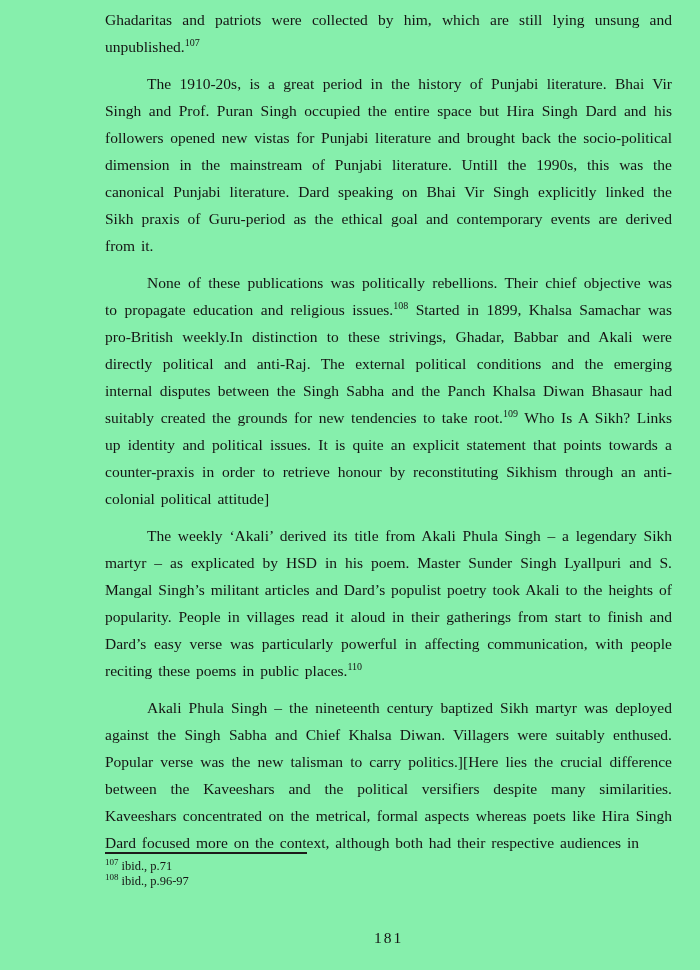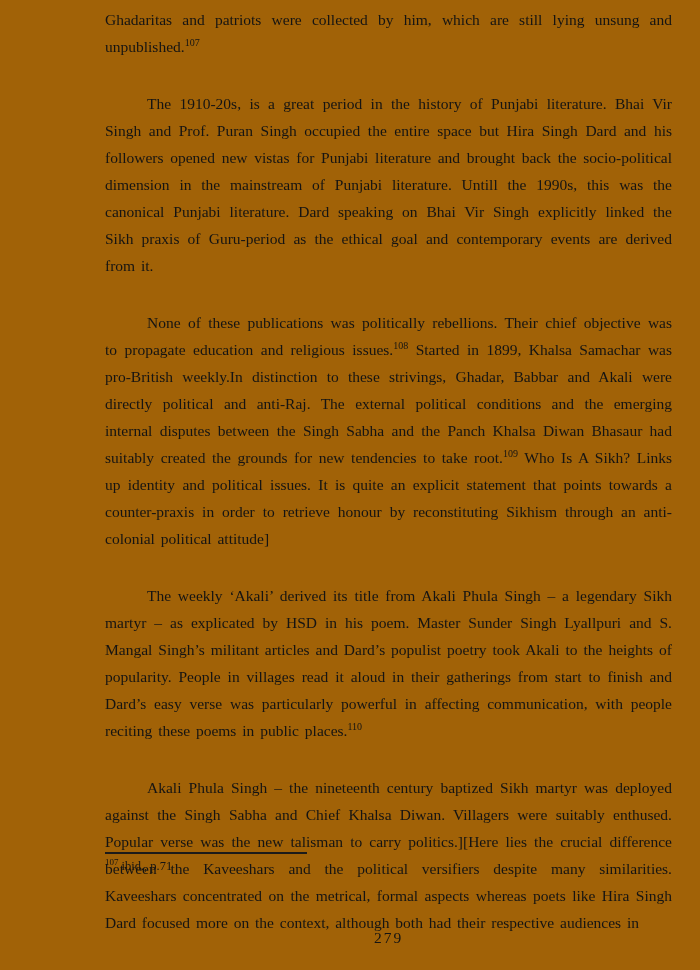--- a/index.html
+++ b/index.html
@@ -5,40 +5,40 @@
   html, body {
     margin: 0;
     padding: 0;
     background: #e8e8e6;
   }
   .scan-page {
     position: relative;
     width: 700px;
     height: 970px;
     margin: 0 auto;
-    background: #a16207;
+    background: #86efac;
     color: #151413;
     font-family: "Liberation Serif", "DejaVu Serif", serif;
     overflow: hidden;
     box-sizing: border-box;
   }
   .text-block {
     position: absolute;
     top: 6px;
     left: 105px;
     width: 567px;
   }
   .para {
     margin: 0;
     font-size: 15.5px;
     line-height: 27px;
     text-align: justify;
     word-spacing: 2px;
   }
-  .para + .para { margin-top: 30px; }
+  .para + .para { margin-top: 10px; }
   .para.indent { text-indent: 42px; }
   .para sup {
     font-size: 10px;
     line-height: 0;
     vertical-align: super;
     letter-spacing: 0;
   }
   .footnote-block {
     position: absolute;
     left: 105px;
@@ -82,18 +82,19 @@
       <p class="para indent">The 1910-20s, is a great period in the history of Punjabi literature. Bhai Vir Singh and Prof. Puran Singh occupied the entire space but Hira Singh Dard and his followers opened new vistas for Punjabi literature and brought back the socio-political dimension in the mainstream of Punjabi literature. Untill the 1990s, this was the canonical Punjabi literature. Dard speaking on Bhai Vir Singh explicitly linked the Sikh praxis of Guru-period as the ethical goal and contemporary events are derived from it.</p>
       <p class="para indent">None of these publications was politically rebellions. Their chief objective was to propagate education and religious issues.<sup>108</sup> Started in 1899, Khalsa Samachar was pro-British weekly.In distinction to these strivings, Ghadar, Babbar and Akali were directly political and anti-Raj. The external political conditions and the emerging internal disputes between the Singh Sabha and the Panch Khalsa Diwan Bhasaur had suitably created the grounds for new tendencies to take root.<sup>109</sup> Who Is A Sikh? Links up identity and political issues. It is quite an explicit statement that points towards a counter-praxis in order to retrieve honour by reconstituting Sikhism through an anti-colonial political attitude]</p>
       <p class="para indent">The weekly ‘Akali’ derived its title from Akali Phula Singh – a legendary Sikh martyr – as explicated by HSD in his poem. Master Sunder Singh Lyallpuri and S. Mangal Singh’s militant articles and Dard’s populist poetry took Akali  to the heights of popularity. People in villages read it aloud in their gatherings from start to finish and Dard’s easy verse was particularly powerful in affecting communication, with people reciting these poems in public places.<sup>110</sup></p>
       <p class="para indent">Akali Phula Singh – the nineteenth century baptized Sikh martyr was deployed against the Singh Sabha and Chief Khalsa Diwan. Villagers were suitably enthused. Popular verse was the new talisman to carry politics.][Here lies the crucial difference between the Kaveeshars and the political versifiers despite many similarities. Kaveeshars concentrated on the metrical, formal aspects whereas poets like Hira Singh Dard focused more on the context, although both had their respective audiences in</p>
     </div>
 
   <div class="footnote-block">
     <div class="footnote-rule"></div>
     <div>
         <div class="footnote-line"><sup>107</sup>ibid., p.71</div>
+        <div class="footnote-line"><sup>108</sup>ibid., p.96-97</div>
       </div>
   </div>
 
-  <div class="page-number">279</div>
+  <div class="page-number">181</div>
 
 </div>
 
 </body></html>

